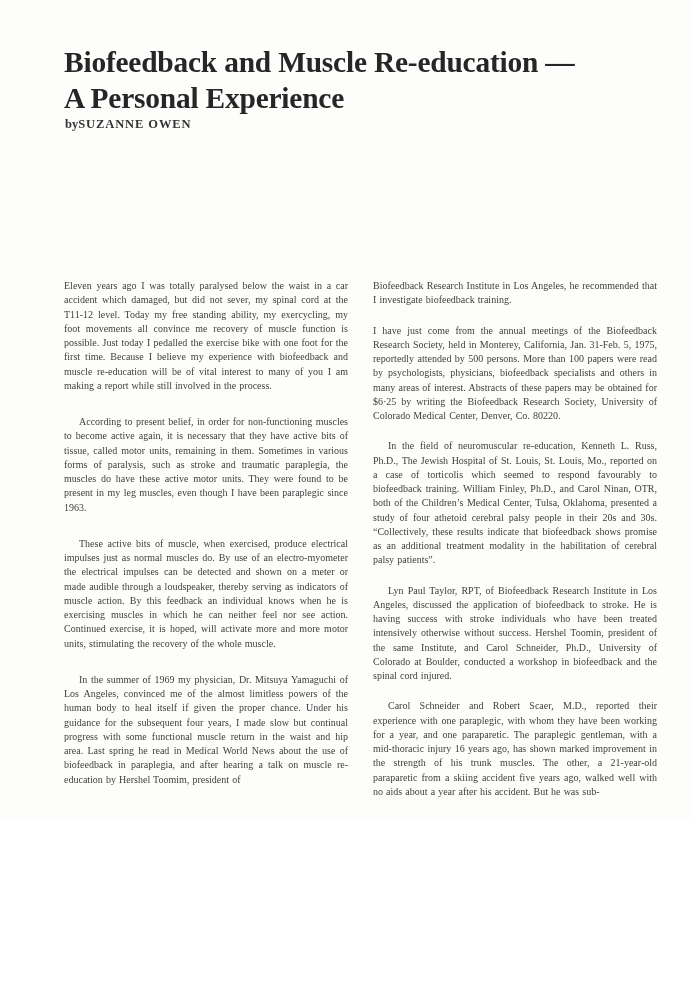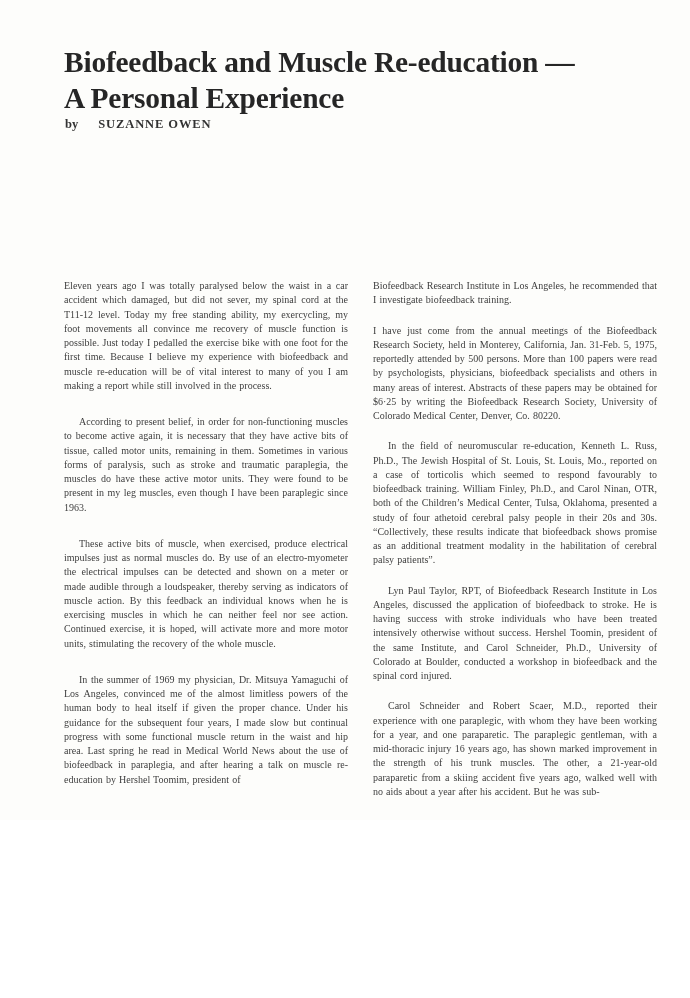--- a/index.html
+++ b/index.html
@@ -32,21 +32,21 @@
     transform-origin: left top;
   }
   .byline {
     position: absolute;
     left: 65px;
     top: 117px;
     font-size: 12.5px;
     font-weight: bold;
     color: #333333;
   }
-  .byline .byline-name { letter-spacing: 0.9px; margin-left: 20px; }
+  .byline .byline-name { letter-spacing: 0.9px; margin-left: 0; }
   .col {
     position: absolute;
     top: 279px;
     width: 284px;
     font-size: 10px;
     line-height: 14.25px;
     text-align: justify;
     color: var(--ink);
     word-spacing: 0.6px;
   }

